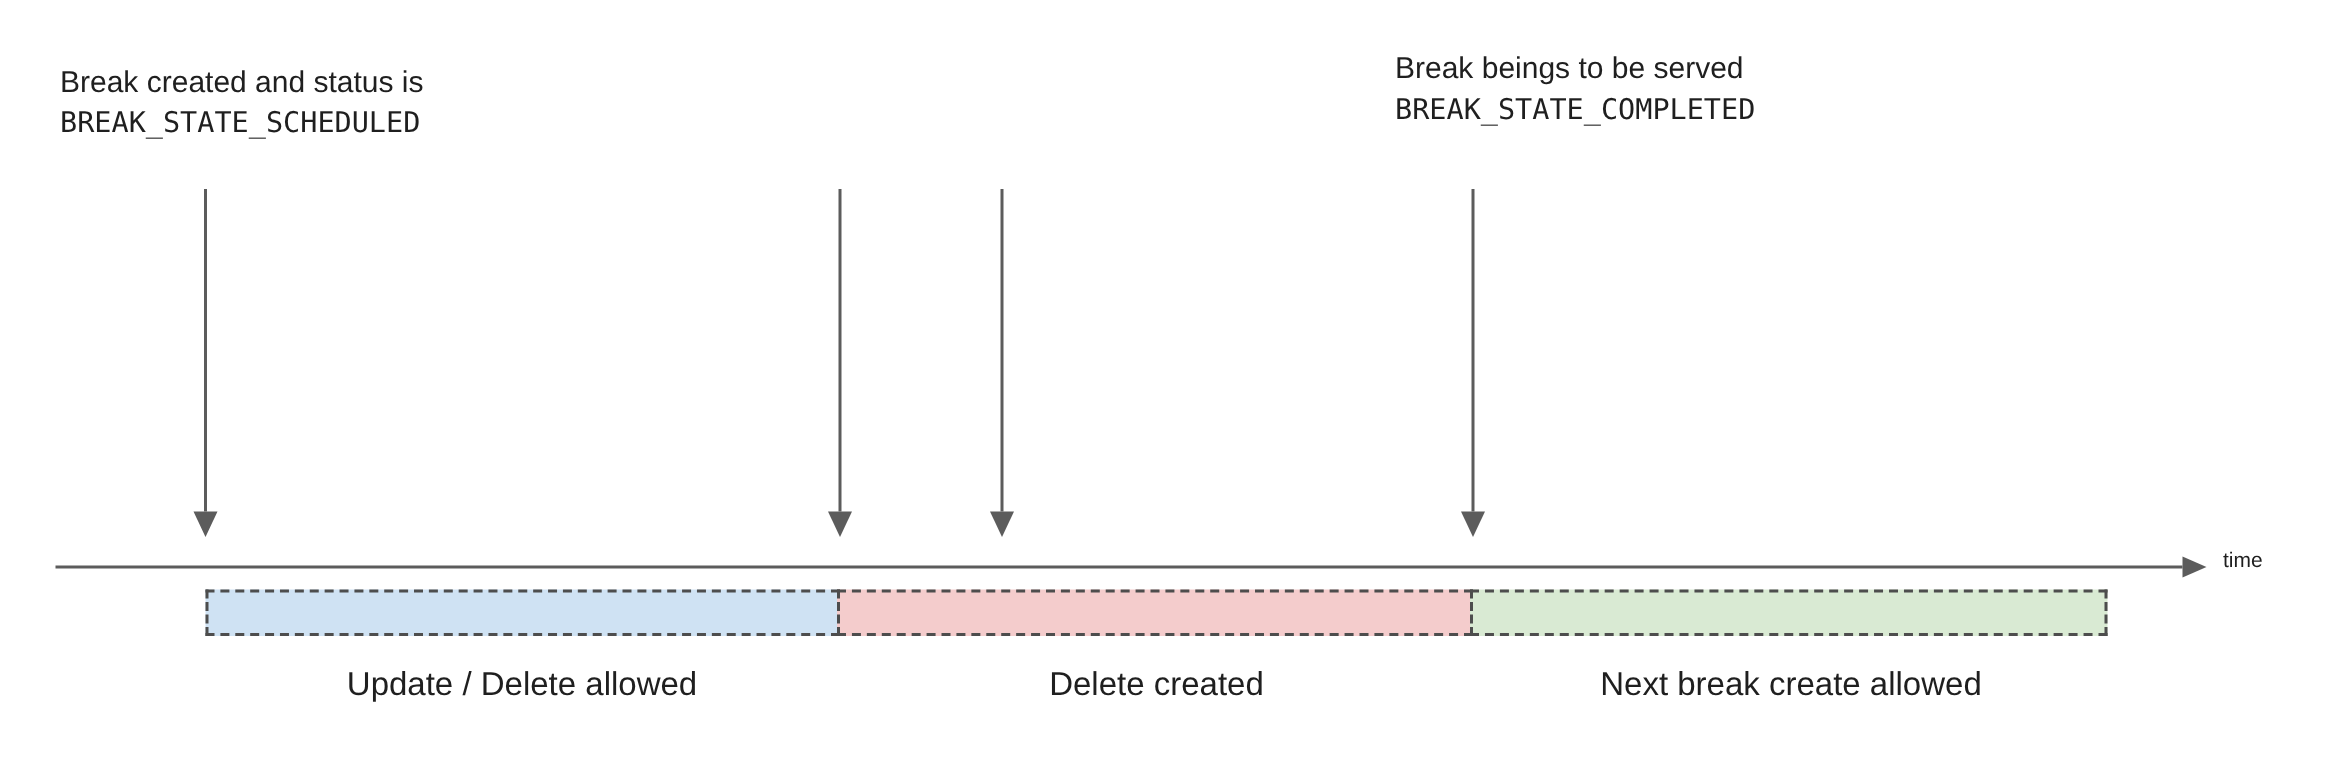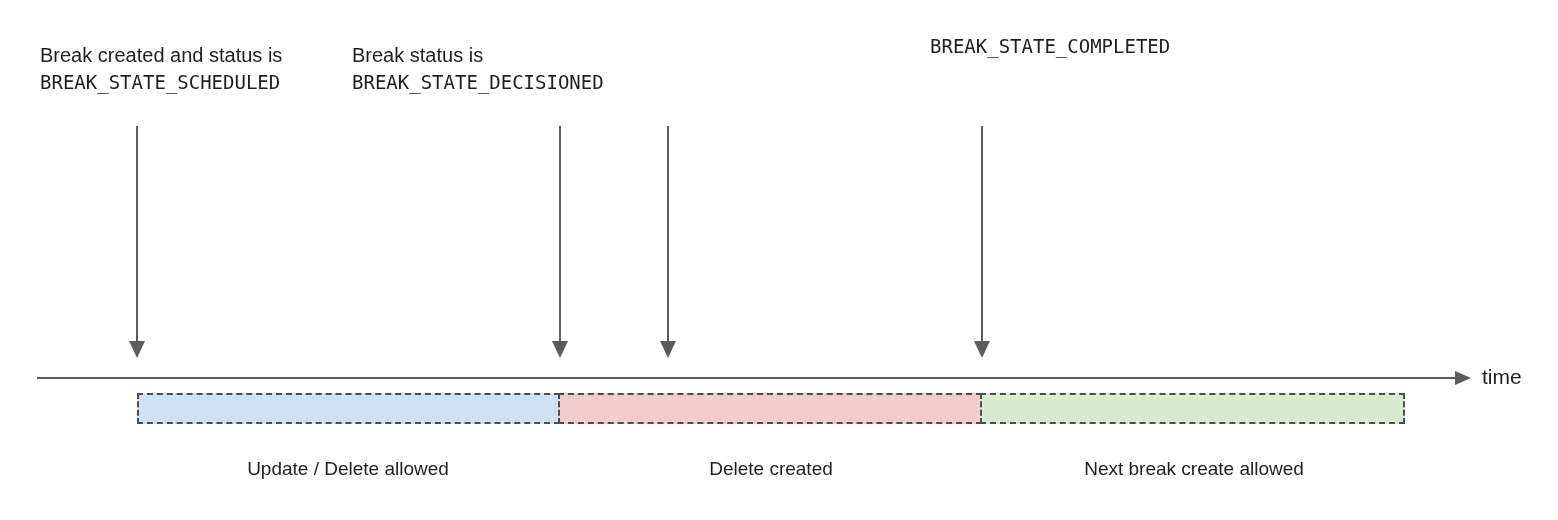--- a/index.html
+++ b/index.html
@@ -53,67 +53,64 @@
     position: absolute;
     left: 1455px; top: 371px;
     width: 0; height: 0;
     border-top: 7px solid transparent;
     border-bottom: 7px solid transparent;
     border-left: 16px solid #5c5c5c;
   }
   .time-label {
     position: absolute;
     left: 1482px; top: 365px;
-    font-size: 21px;
+    font-size: 14px;
     white-space: nowrap;
   }
 
   
   .segment {
     position: absolute;
     top: 393px;
     height: 31px;
     border: 2px dashed #4d4d4d;
     box-sizing: border-box;
   }
   .seg-scheduled  { left: 137px; width: 423px; background: #cfe2f3; }
   .seg-decisioned { left: 558px; width: 424px; background: #f4cccc; }
   .seg-completed  { left: 980px; width: 425px; background: #d9ead3; }
 
   
   .segment-label {
     position: absolute;
-    top: 458px;
+    top: 443px;
     transform: translateX(-50%);
-    font-size: 19px;
+    font-size: 22px;
     white-space: nowrap;
   }
   .lbl-1 { left: 348px; }
   .lbl-2 { left: 771px; }
   .lbl-3 { left: 1194px; text-align: center; }
 </style>
 </head>
 <body>
 
 <div class="canvas">
 
   <div class="annotation" style="left:28px; top:42px;margin-left:12px;">
     <div class="ann-line">Break created and status is</div>
     <div class="ann-line mono">BREAK_STATE_SCHEDULED</div>
   </div>
 
-  <div class="annotation" style="left:352px; top:42px;">
-    <div class="ann-line">Break status is</div>
-    <div class="ann-line mono">BREAK_STATE_DECISIONED</div>
-  </div>
 
   <div class="annotation" style="left:672px; top:42px;">
   </div>
 
   <div class="annotation" style="left:930px; top:33px;">
+    <div class="ann-line">Break beings to be served</div>
     <div class="ann-line mono">BREAK_STATE_COMPLETED</div>
   </div>
 
   <div class="arrow" style="left:137px;">
     <div class="arrow-line"></div>
     <div class="arrow-head"></div>
   </div>
   <div class="arrow" style="left:560px;">
     <div class="arrow-line"></div>
     <div class="arrow-head"></div>

